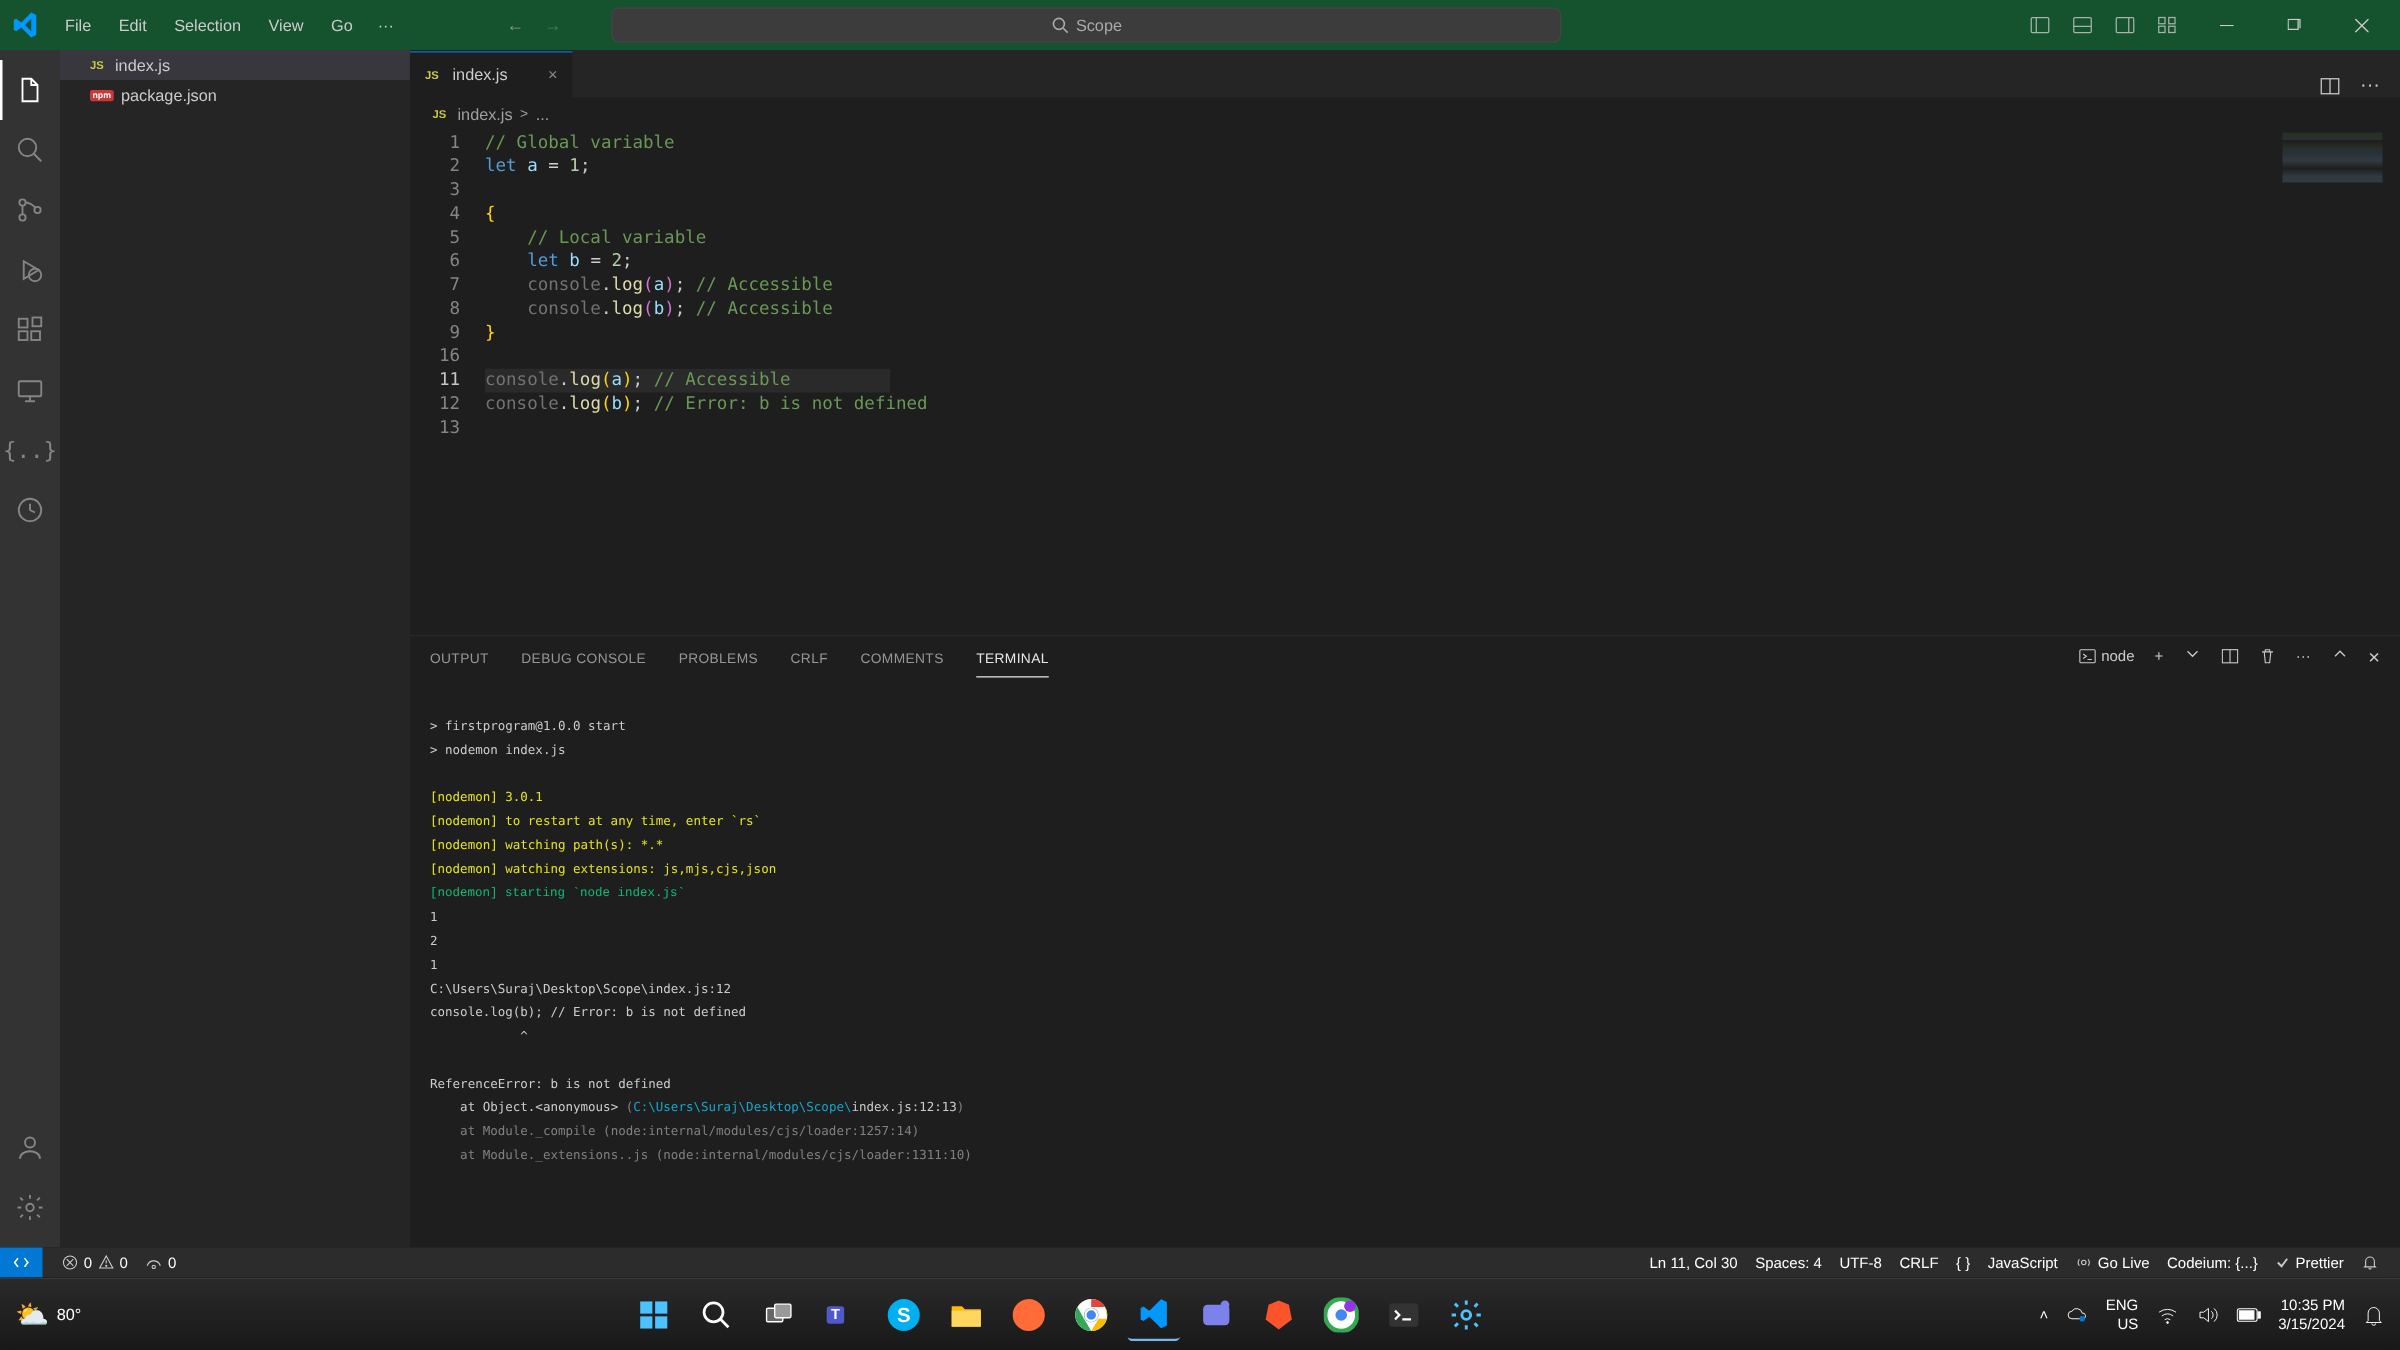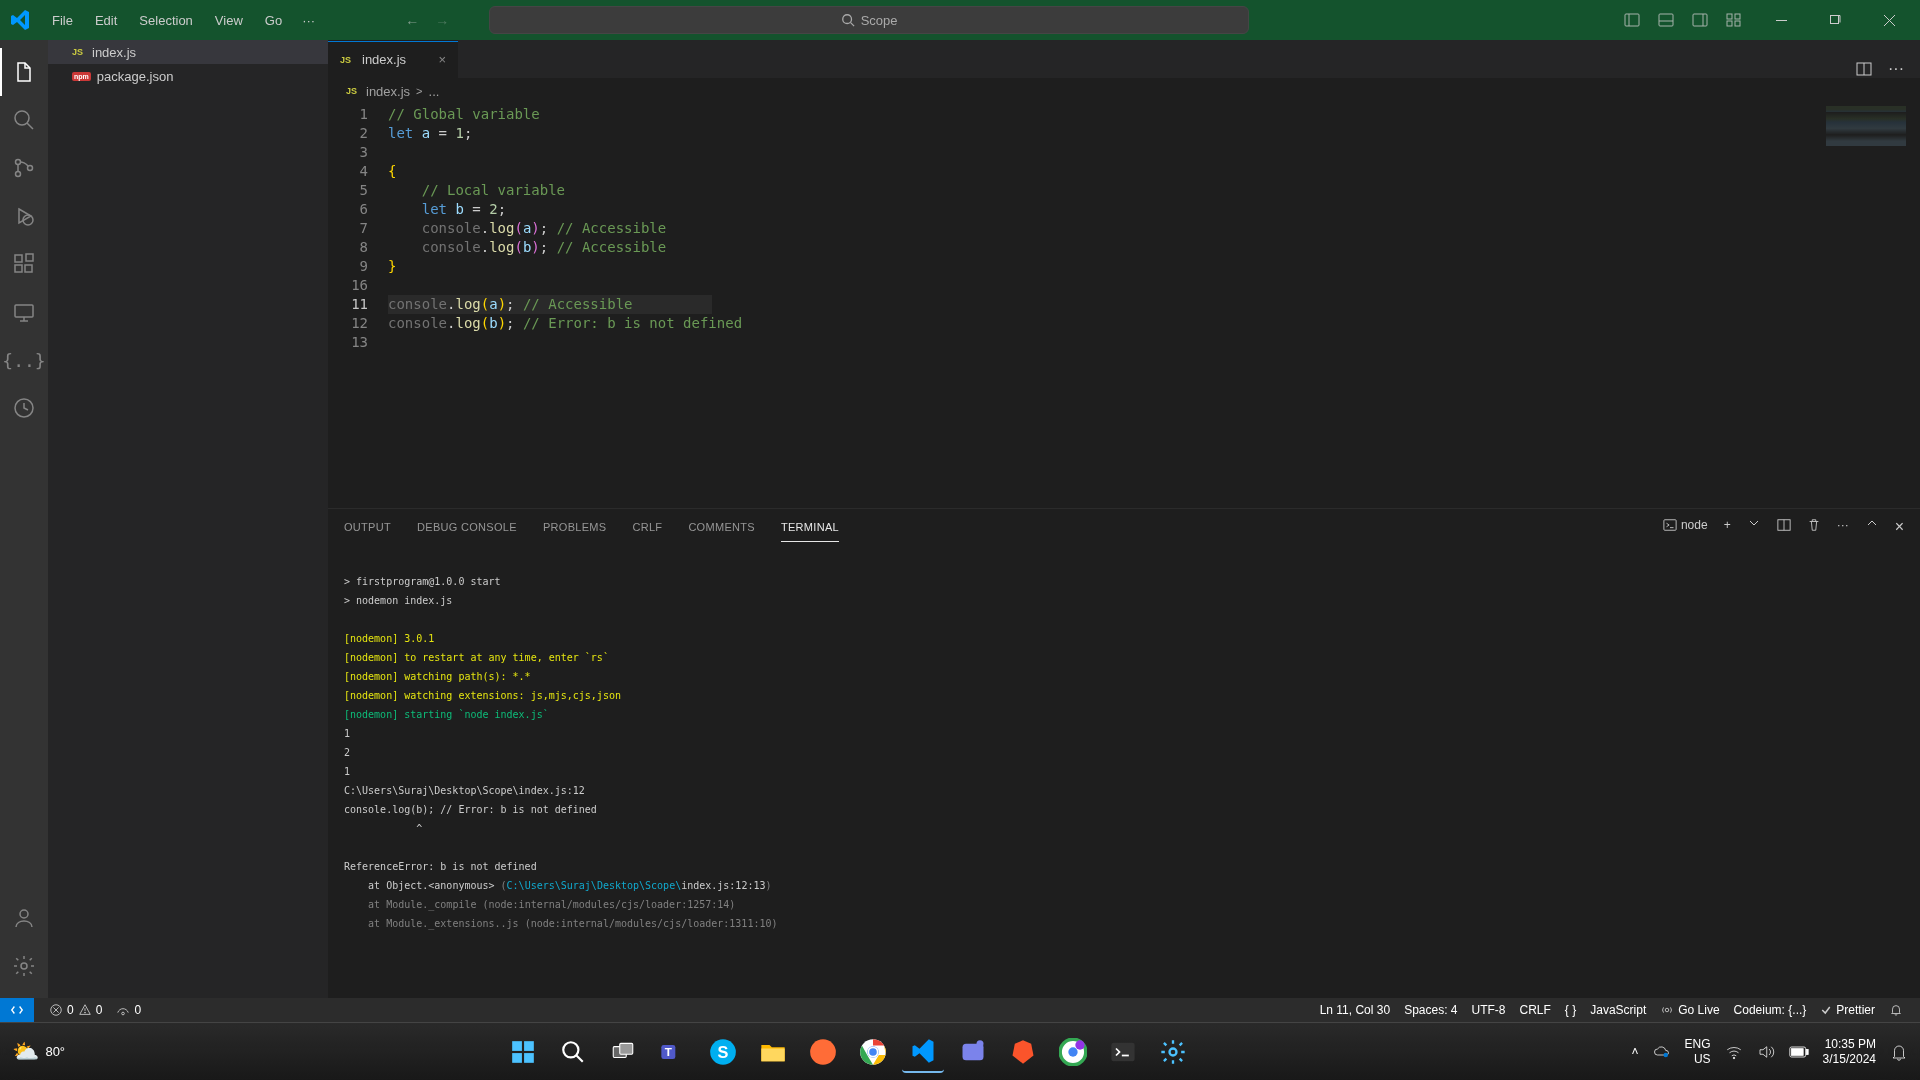--- a/index.html
+++ b/index.html
@@ -126,21 +126,21 @@
 .terminal-content {
   flex: 1;
   padding: 8px 16px;
   font-family: Consolas, monospace;
   font-size: 10px;
   line-height: 19px;
   white-space: pre-wrap;
   overflow: hidden;
 }
 .t-yellow { color: #e5e510; }
-.t-green { color: #0dbc79; }
+.t-green { color: #0dbc79; font-family: Liberation Mono, monospace; }
 .t-grey { color: #808080; }
 .t-cyan { color: #11a8cd; }
 .status-bar {
   height: 24px;
   background: #007acc;
   color: #fff;
   display: flex;
   align-items: center;
   font-size: 12px;
   padding: 0 10px;

